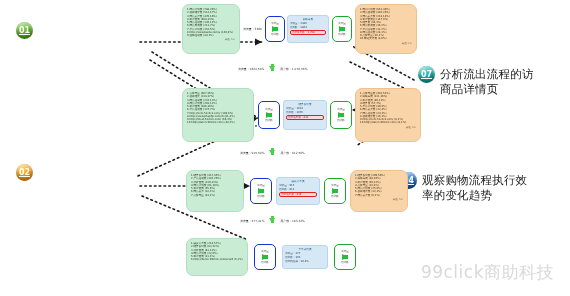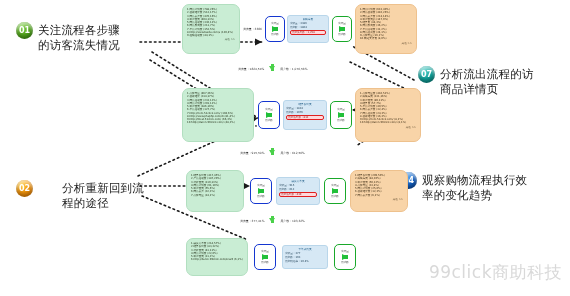--- a/index.html
+++ b/index.html
@@ -17,20 +17,21 @@
 
   
   .anno{position:absolute;display:flex;align-items:flex-start;gap:5px;}
   .badge{
     width:17px;height:17px;border-radius:50%;
     flex:0 0 17px;
     color:#fff;font-size:8px;font-weight:bold;
     display:flex;align-items:center;justify-content:center;
     font-family:"DejaVu Sans","Liberation Sans",sans-serif;
     box-shadow:inset 0 -3px 4px rgba(0,0,0,.28), inset 0 3px 3px rgba(255,255,255,.55);
+    text-decoration:underline;
   }
   .b-green {background:radial-gradient(circle at 34% 28%, #8ed45c 0%, #56ab1e 48%, #2f7a0b 100%);}
   .b-orange{background:radial-gradient(circle at 34% 28%, #ffd24d 0%, #f0930c 48%, #c96a00 100%);}
   .b-teal  {background:radial-gradient(circle at 34% 28%, #63d6d0 0%, #12a39c 48%, #05706c 100%);}
   .b-blue  {background:radial-gradient(circle at 34% 28%, #6ab6f5 0%, #1464c8 48%, #07377e 100%);}
   .anno-text{
     font-size:11.5px;line-height:15px;color:#1d1d1d;
     white-space:pre-line;letter-spacing:.2px;
     padding-top:1px;
   }
@@ -86,21 +87,21 @@
   
   .vconn{position:absolute;display:flex;align-items:center;gap:5px;}
   .vconn .vlab{font-size:2.9px;color:#3a3a3a;white-space:nowrap;}
   .vdown{width:0;height:0;border-left:3px solid transparent;border-right:3px solid transparent;
          border-top:5px solid #4ad14a;position:relative;}
   .vdown::before{content:"";position:absolute;left:-1.4px;top:-7px;width:2.8px;height:7px;background:#4ad14a;}
 
   .sidelab{position:absolute;font-size:2.9px;color:#3a3a3a;white-space:nowrap;}
 
   .watermark{
-    position:absolute;right:8px;bottom:12px;
+    position:absolute;right:16px;bottom:12px;
     font-size:17px;color:#d9d9d9;letter-spacing:.5px;
     font-family:"DejaVu Sans","Liberation Sans",sans-serif;
   }
 </style>
 </head>
 <body>
 
 <div id="stage">
 
   <svg id="leaders" viewBox="0 0 570 296" preserveAspectRatio="none">
@@ -126,28 +127,24 @@
     <g fill="#1a1a1a">
       <polygon points="262,42 255,38.6 255,45.4"></polygon>
       <polygon points="258,118 250.8,115.6 253.4,121.8"></polygon>
       <polygon points="250,186 243,182.6 243,189.4"></polygon>
       <polygon points="352,110 359,106.6 359,113.4"></polygon>
     </g>
   </svg>
 
   <div class="anno" style="left:16px;top:22px;width:128px;">
     <div class="badge b-green">01</div>
-    <div class="anno-text">关注流程各步骤
-的访客流失情况</div>
-  </div>
-
-  <div class="anno" style="left:16px;top:180px;width:128px;justify-content:space-between;">
+  </div>
+
+  <div class="anno" style="left:16px;top:164px;width:128px;">
     <div class="badge b-orange">02</div>
-    <div class="anno-text">分析重新回到流
-程的途径</div>
   </div>
 
   <div class="anno" style="left:418px;top:66px;width:146px;">
     <div class="badge b-teal">07</div>
     <div class="anno-text">分析流出流程的访
 商品详情页</div>
   </div>
 
   <div class="anno" style="left:400px;top:172px;width:160px;">
     <div class="badge b-blue">04</div>

